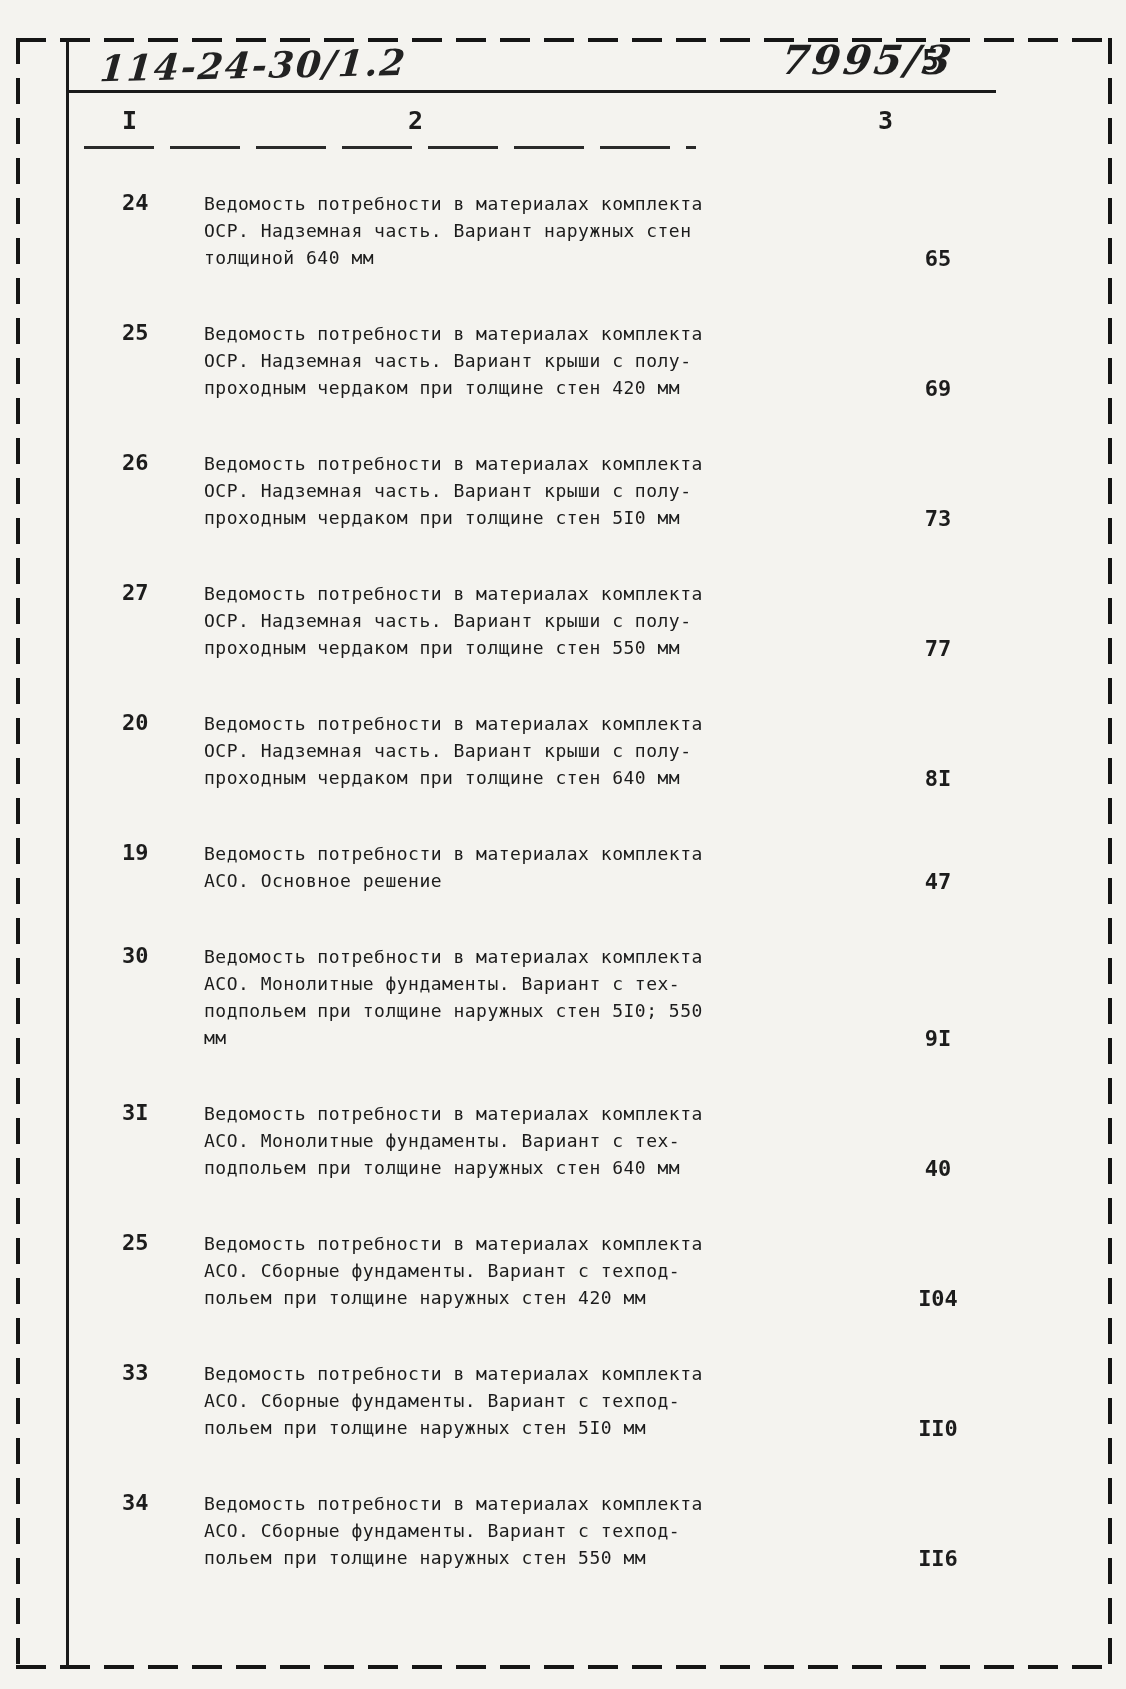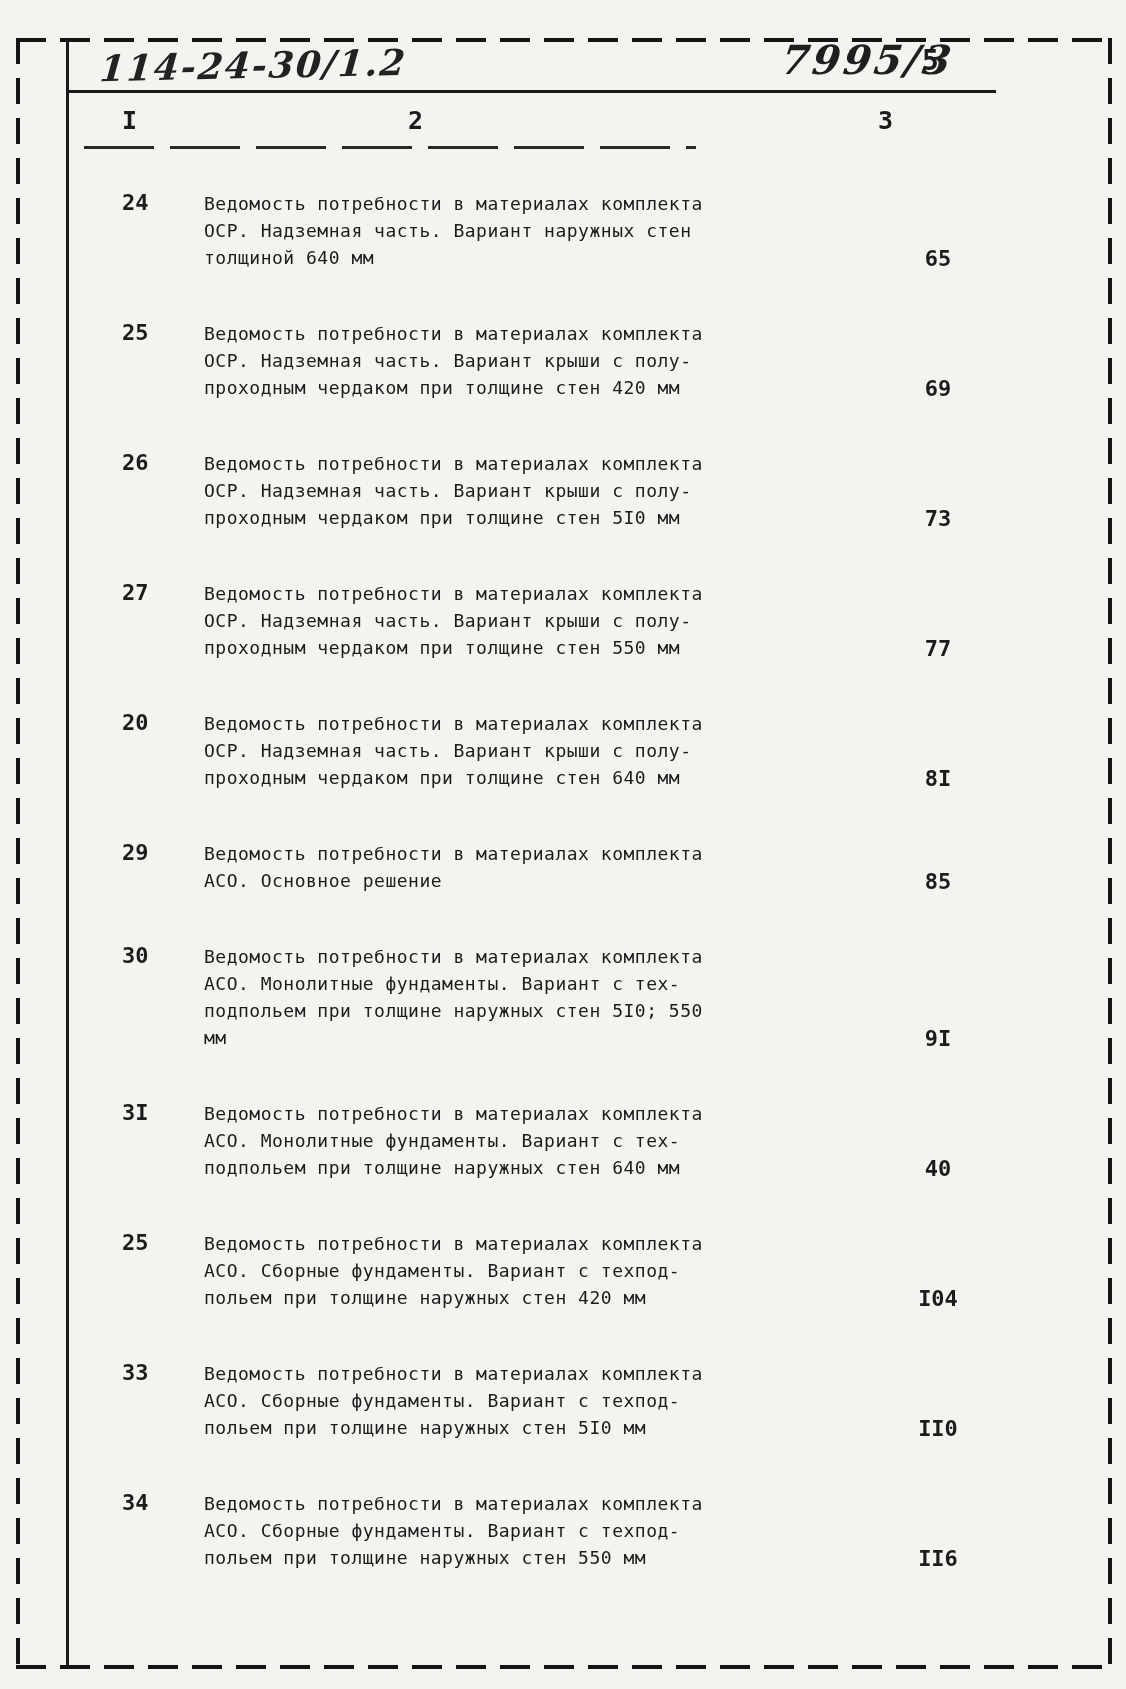--- a/index.html
+++ b/index.html
@@ -198,24 +198,24 @@
 
     <div class="row">
       <div class="row-num">20</div>
       <div class="row-title">Ведомость потребности в материалах комплекта
 ОСР. Надземная часть. Вариант крыши с полу-
 проходным чердаком при толщине стен 640 мм</div>
       <div class="row-page">8I</div>
     </div>
 
     <div class="row">
-      <div class="row-num">29</div>
+      <div class="row-num">19</div>
       <div class="row-title">Ведомость потребности в материалах комплекта
 АСО. Основное решение</div>
-      <div class="row-page">85</div>
+      <div class="row-page">47</div>
     </div>
 
     <div class="row">
       <div class="row-num">30</div>
       <div class="row-title">Ведомость потребности в материалах комплекта
 АСО. Монолитные фундаменты. Вариант с тех-
 подпольем при толщине наружных стен 5I0; 550
 мм</div>
       <div class="row-page">9I</div>
     </div>

